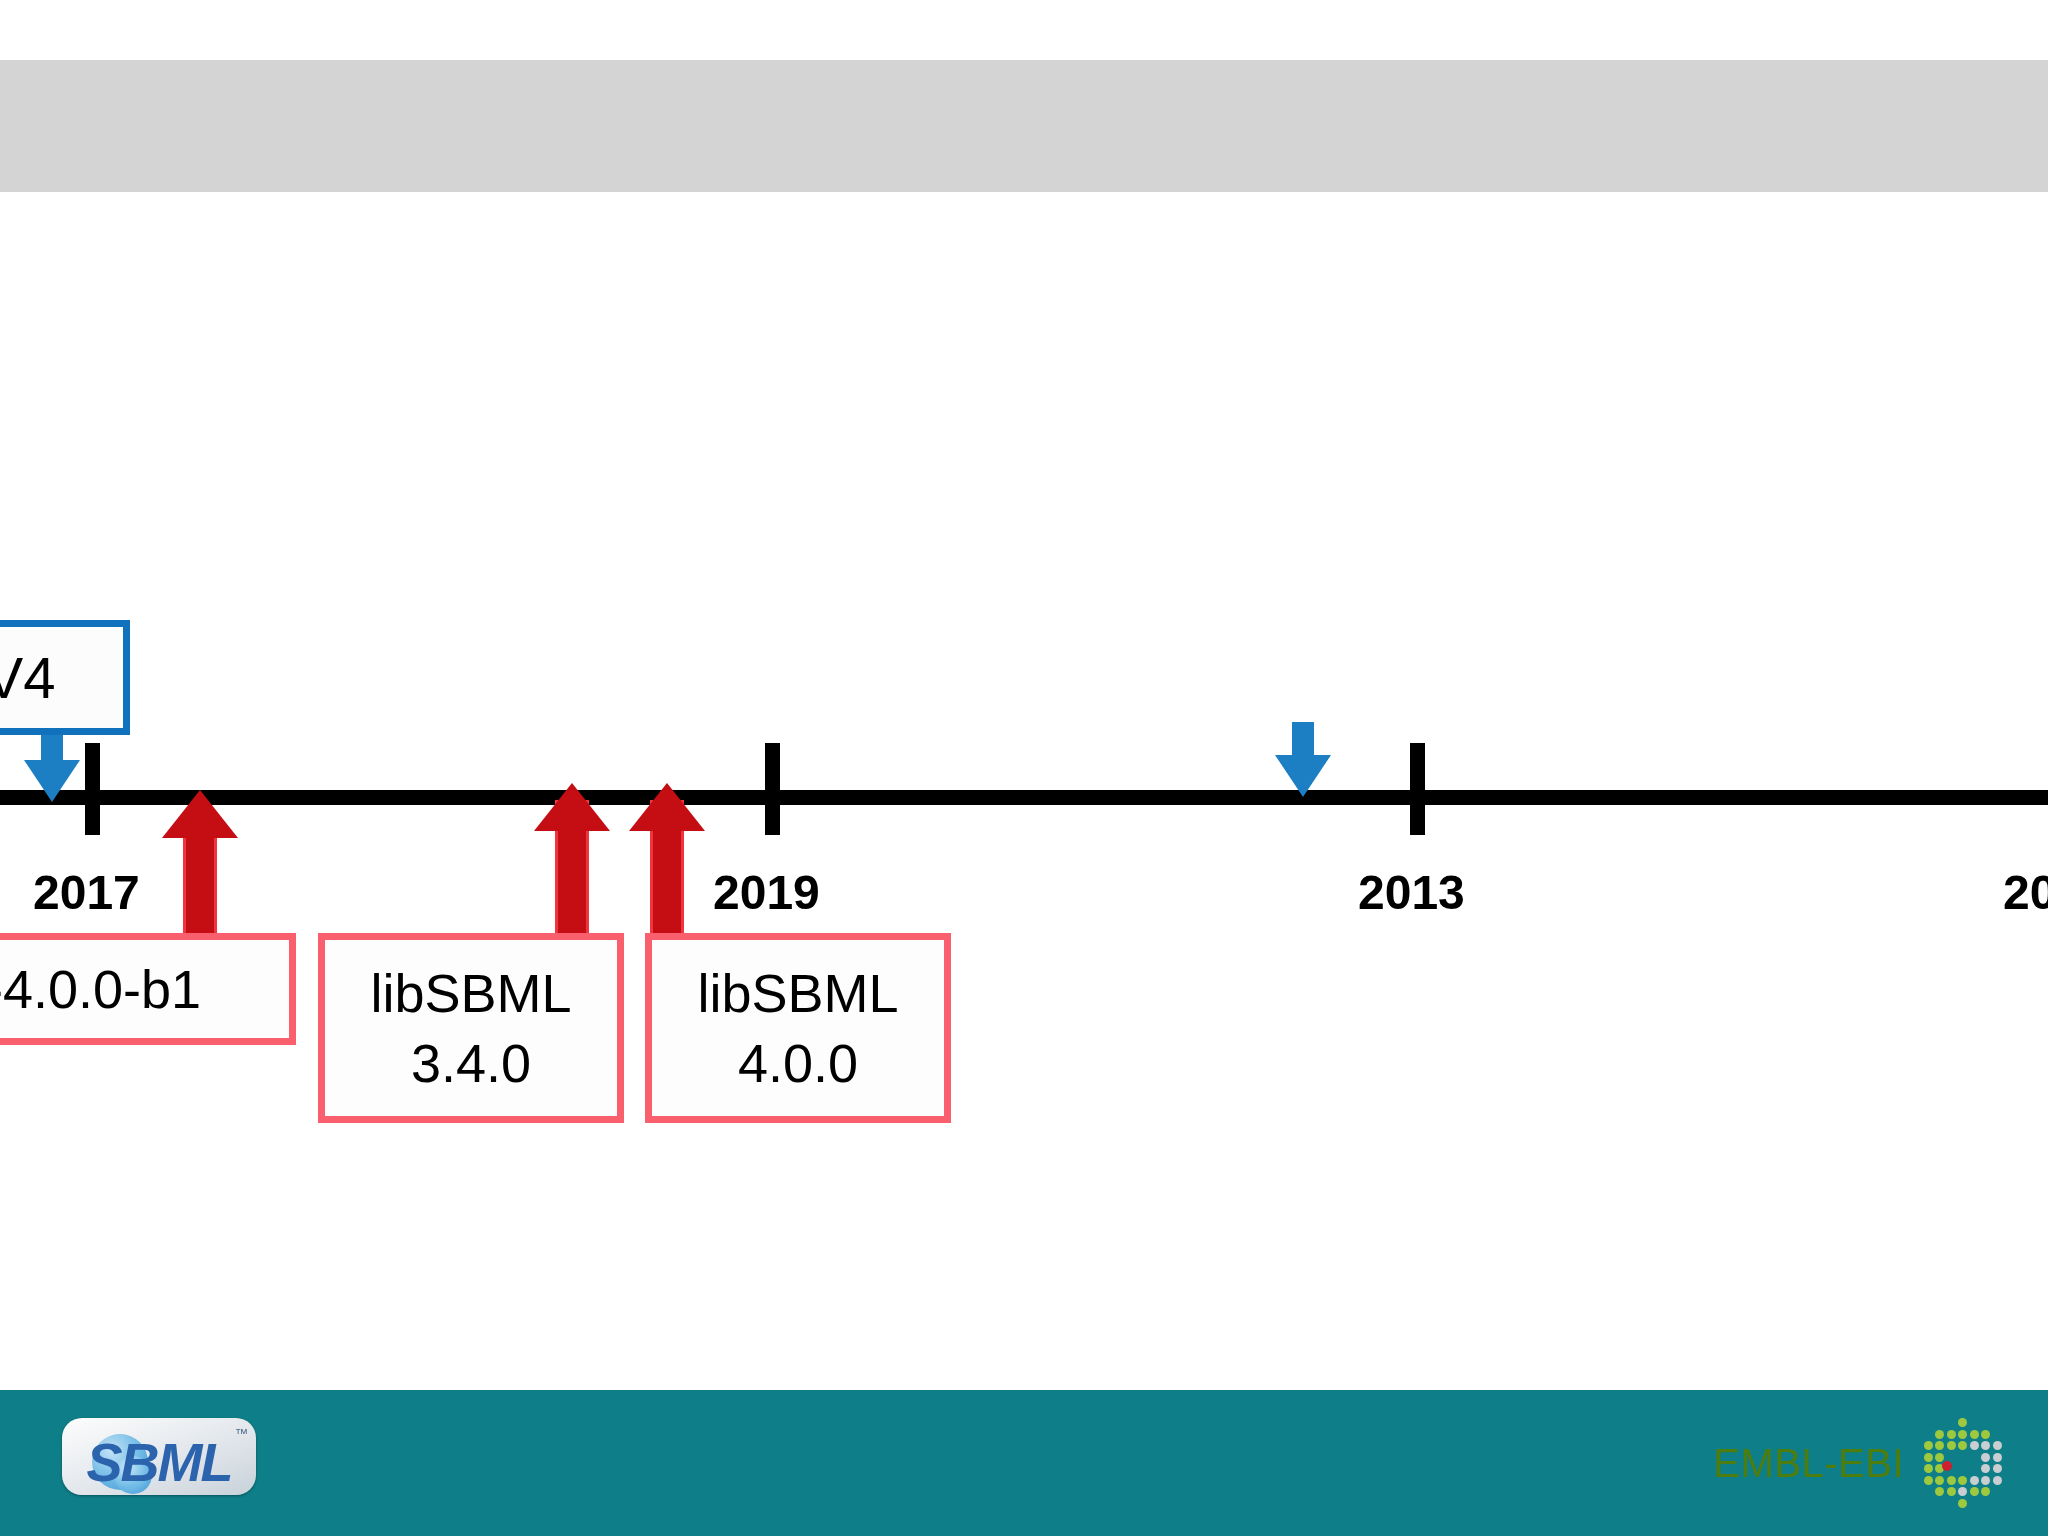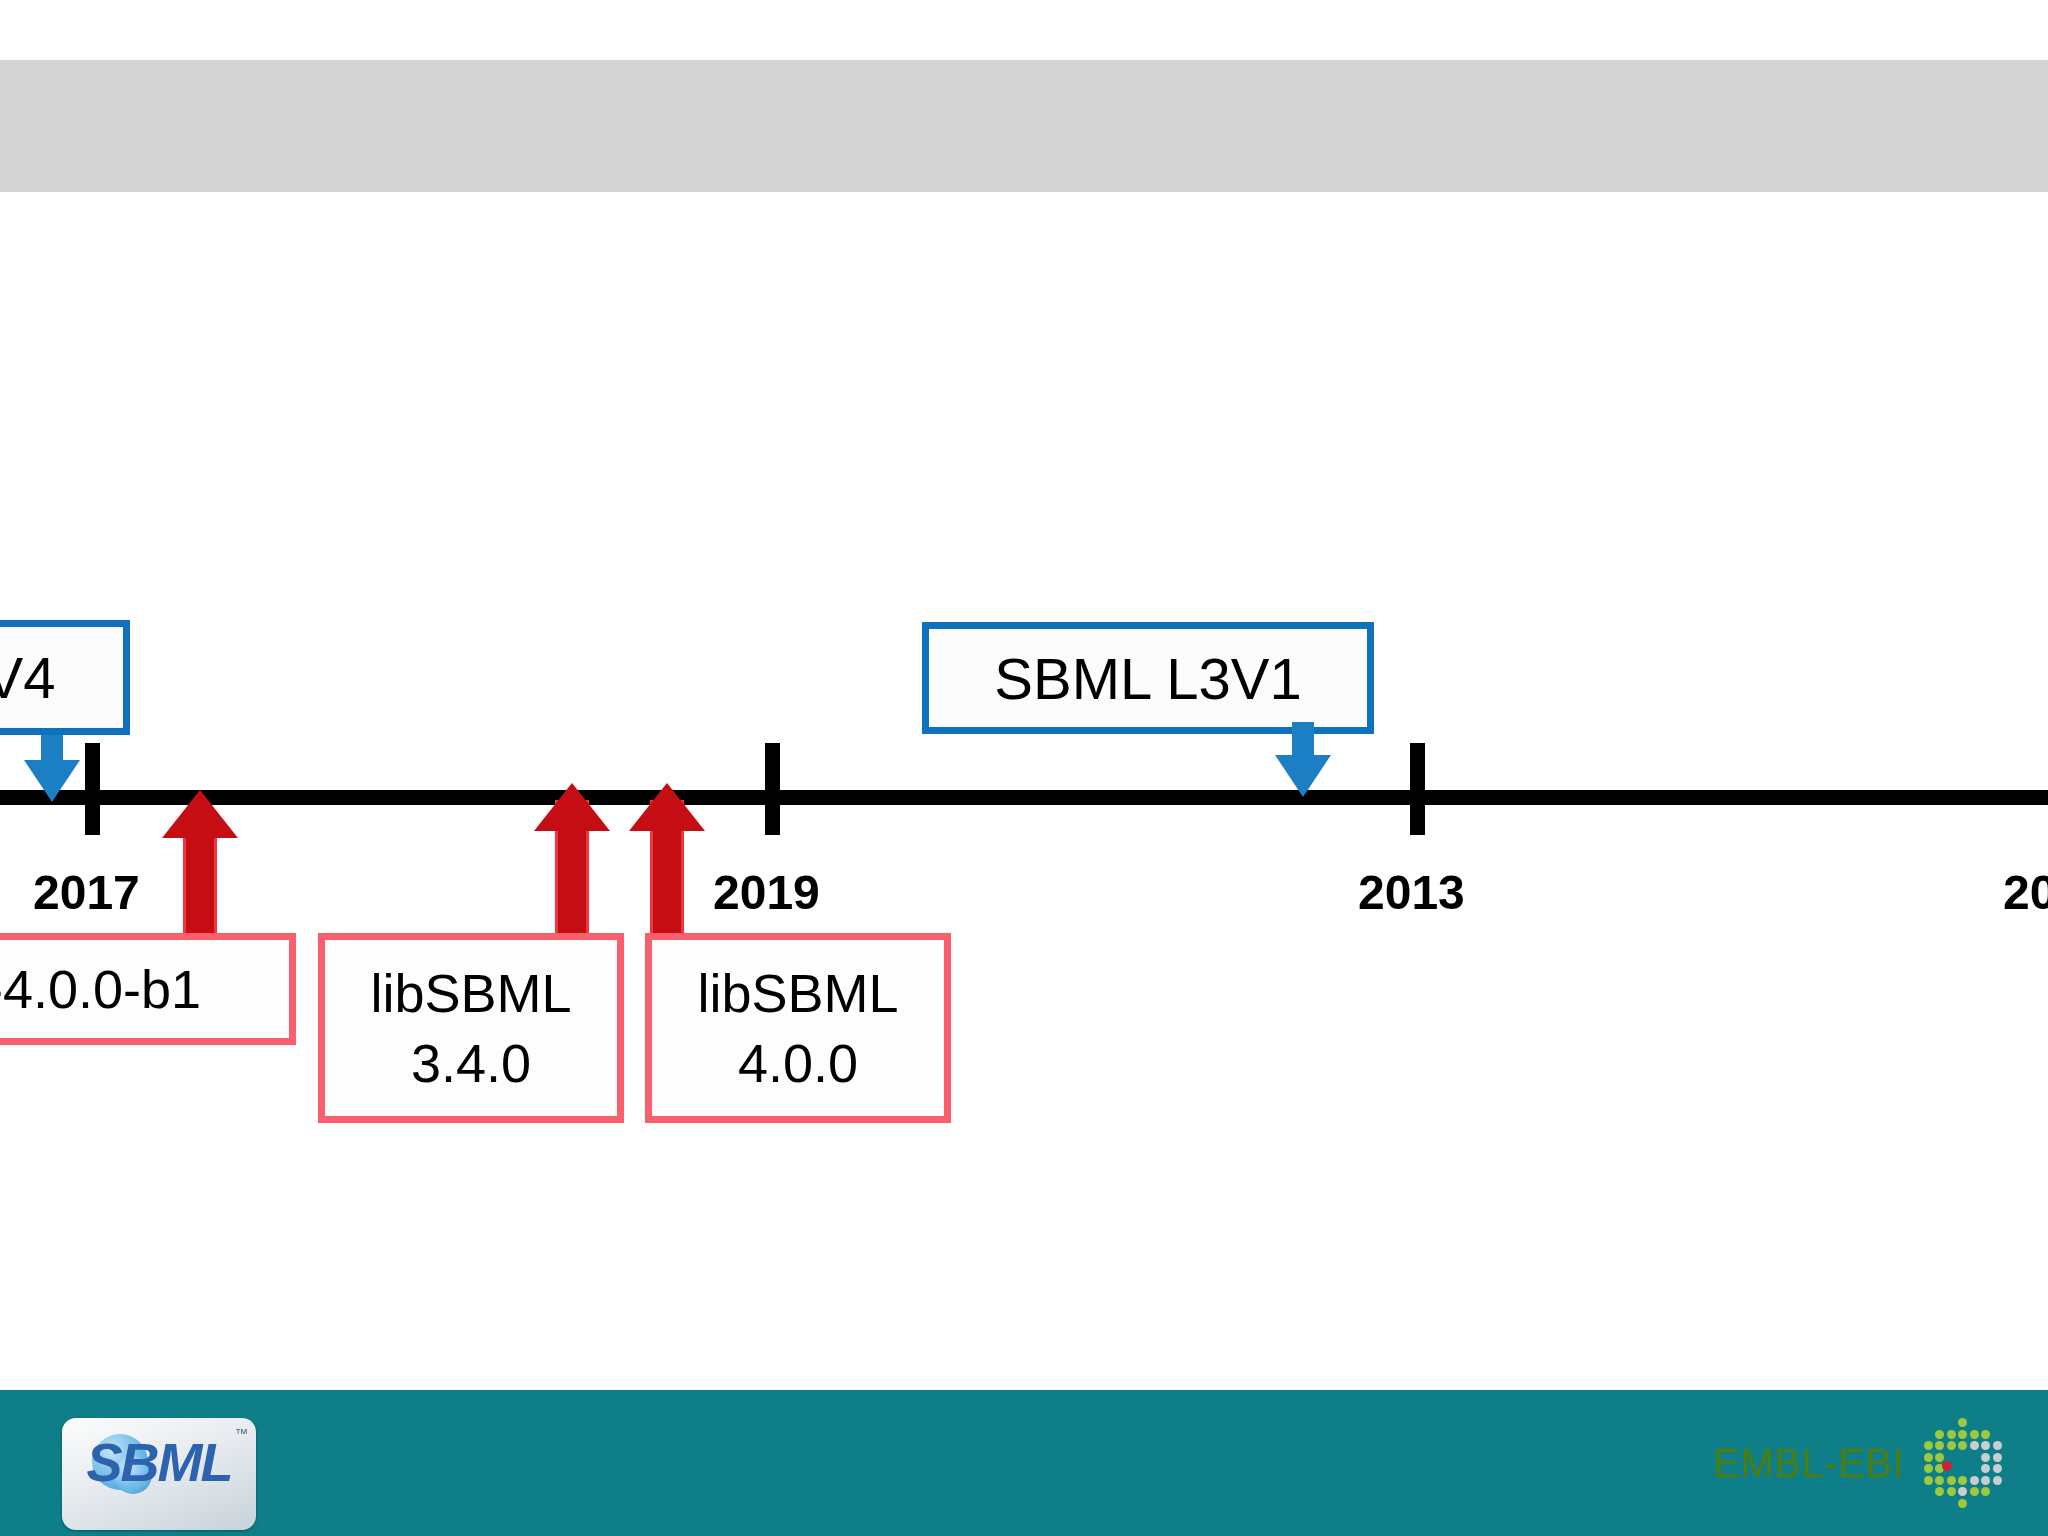--- a/index.html
+++ b/index.html
@@ -143,22 +143,22 @@
     top: 1390px;
     width: 2048px;
     height: 146px;
     background: #0e7f88;
   }
   .sbml-logo {
     position: absolute;
     left: 62px;
     top: 1418px;
     width: 194px;
-    height: 112px;
-    border-radius: 14px;
+    height: 77px;
+    border-radius: 20px;
     background: linear-gradient(160deg, #fdfdfd 0%, #e7ebef 45%, #c9d2da 100%);
     box-shadow: 0 1px 3px rgba(0,0,0,0.35);
     overflow: hidden;
   }
   .sbml-logo-text {
     position: absolute;
     left: 0;
     top: 0;
     width: 194px;
     height: 88px;
@@ -248,23 +248,20 @@
   <div class="year-label" style="left:1358px;">2013</div>
 
   <div class="year-label" style="left:2003px;">20</div>
 
   <div class="blue-box" style="left:-90px; top:620px; width:220px; height:115px;">
     <span class="box-text">V4</span>
   </div>
   <div class="blue-arrow-shaft" style="left:41px; top:735px; height:42px;"></div>
   <div class="blue-arrow-head" style="left:24px; top:760px;"></div>
 
-  <div class="blue-box" style="left:922px; top:622px; width:452px; height:112px;">
-    <span class="box-text">SBML L3V1</span>
-  </div>
   <div class="blue-arrow-shaft" style="left:1292px; top:722px; height:48px;"></div>
   <div class="blue-arrow-head" style="left:1275px; top:755px;"></div>
 
   <div class="red-arrow-shaft" style="left:183px; top:818px; height:122px;"></div>
   <div class="red-arrow-head" style="left:162px; top:790px;"></div>
 
   <div class="red-box" style="left:-110px; top:933px; width:406px; height:112px;">
     <span class="box-line">-4.0.0-b1</span>
   </div>
 

